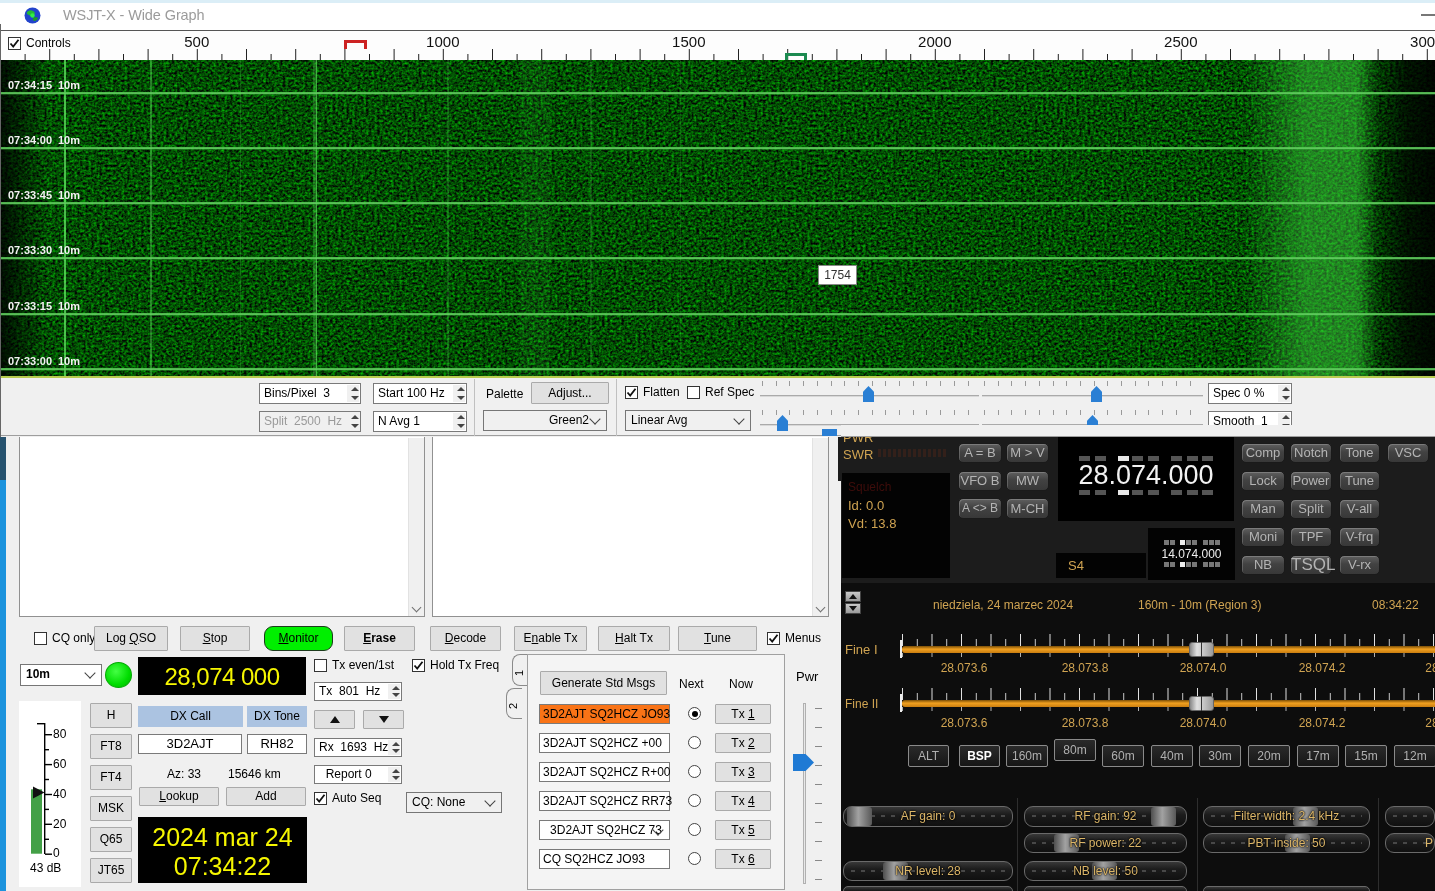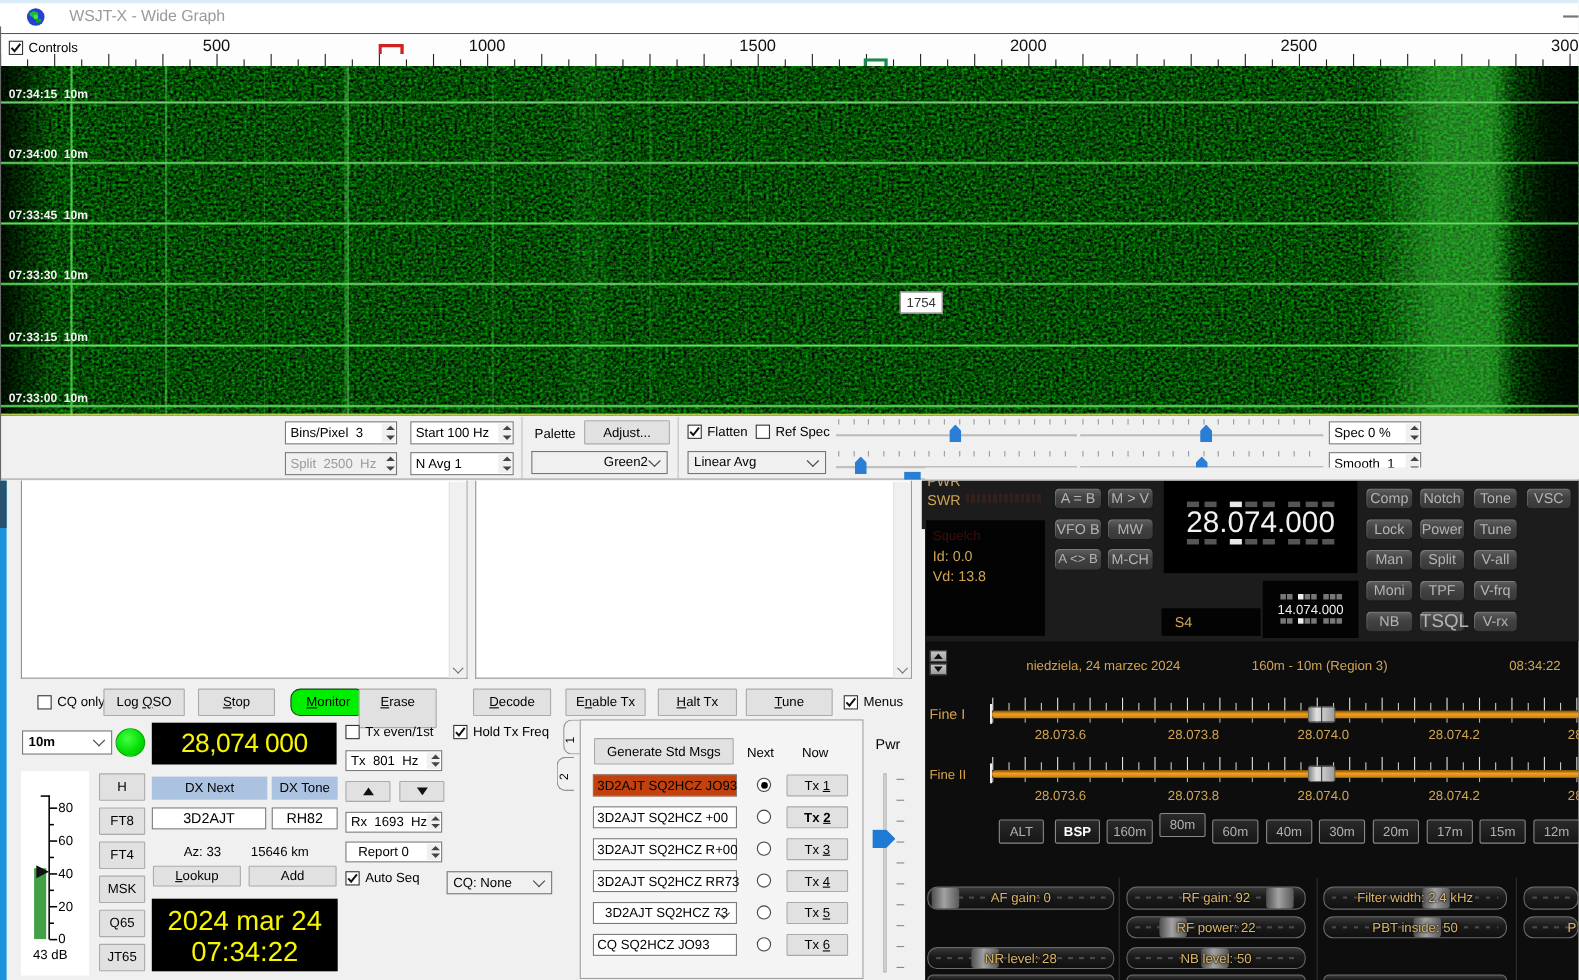--- a/index.html
+++ b/index.html
@@ -310,21 +310,21 @@
 <div style="left:413px;top:604px;border-right:1.6px solid #707070;border-bottom:1.6px solid #707070;width:7px;height:7px;transform:rotate(45deg);"></div>
 <div style="left:432px;top:437px;width:397px;height:180px;background:#fff;border:1px solid #919191;border-top:none;"></div>
 <div style="left:812px;top:438px;width:16px;height:178px;background:#f0f0f0;border-left:1px solid #e2e2e2;"></div>
 <div style="left:817px;top:604px;border-right:1.6px solid #707070;border-bottom:1.6px solid #707070;width:7px;height:7px;transform:rotate(45deg);"></div>
 <div style="left:838px;top:437px;width:3px;height:44px;background:#1c1c1c;"></div>
 <div class="cb" style="left:34px;top:632px;width:13px;height:13px;"></div>
 <div style="left:52px;top:631px;width:60px;height:15px;font-size:12px;color:#000;">CQ only</div>
 <div class="btn" style="left:94px;top:626px;width:74px;height:25px;line-height:23px;">Log <u>Q</u>SO</div>
 <div class="btn" style="left:180px;top:626px;width:70px;height:25px;line-height:23px;"><u>S</u>top</div>
 <div style="left:264px;top:626px;width:69px;height:25px;background:#00ef00;border:1.6px solid #1c3a1c;border-radius:9px;font-size:12px;color:#000;text-align:center;line-height:22px;"><u>M</u>onitor</div>
-<div class="btn" style="left:326px;top:626px;width:71px;height:36px;line-height:23px;"><u>E</u>rase</div>
+<div class="btn" style="left:344px;top:626px;width:71px;height:25px;line-height:23px;font-weight:bold;"><u>E</u>rase</div>
 <div class="btn" style="left:430px;top:626px;width:71px;height:25px;line-height:23px;"><u>D</u>ecode</div>
 <div class="btn" style="left:514px;top:626px;width:73px;height:25px;line-height:23px;">E<u>n</u>able Tx</div>
 <div class="btn" style="left:598px;top:626px;width:72px;height:25px;line-height:23px;"><u>H</u>alt Tx</div>
 <div class="btn" style="left:678px;top:626px;width:79px;height:25px;line-height:23px;"><u>T</u>une</div>
 <div class="cb" style="left:767px;top:632px;width:13px;height:13px;"></div>
 <svg style="position:absolute;left:767px;top:632px" width="13" height="13">
     <path d="M2.5 6.5 L5.2 9.5 L10.5 2.8" stroke="#111" stroke-width="1.8" fill="none"></path>
   </svg>
 <div style="left:785px;top:631px;width:45px;height:15px;font-size:12px;color:#000;">Menus</div>
 <div style="left:20px;top:664px;width:82px;height:22px;background:#fff;border:1px solid #767676;"></div>
@@ -354,21 +354,21 @@
     <rect x="12" y="88.3" width="11" height="64.4" fill="#43a047"></rect>
     <path d="M14 85.5 L25.5 91.5 L14 97.5 Z" fill="#111"></path>
   </svg>
 <div style="left:30px;top:861px;width:45px;height:14px;font-size:12px;color:#000;">43 dB</div>
 <div class="btn" style="left:90px;top:703px;width:42px;height:25px;line-height:23px;">H</div>
 <div class="btn" style="left:90px;top:734px;width:42px;height:25px;line-height:23px;">FT8</div>
 <div class="btn" style="left:90px;top:765px;width:42px;height:25px;line-height:23px;">FT4</div>
 <div class="btn" style="left:90px;top:796px;width:42px;height:25px;line-height:23px;">MSK</div>
 <div class="btn" style="left:90px;top:827px;width:42px;height:25px;line-height:23px;">Q65</div>
 <div class="btn" style="left:90px;top:858px;width:42px;height:25px;line-height:23px;">JT65</div>
-<div style="left:138px;top:706px;width:105px;height:21px;background:#abc3e1;font-size:12px;color:#000;text-align:center;line-height:21px;">DX Next</div>
+<div style="left:138px;top:706px;width:105px;height:21px;background:#abc3e1;font-size:12px;color:#000;text-align:center;line-height:21px;">DX Call</div>
 <div style="left:247px;top:706px;width:60px;height:21px;background:#abc3e1;font-size:12px;color:#000;text-align:center;line-height:21px;">DX Tone</div>
 <div style="left:138px;top:734px;width:104px;height:20px;background:#fff;border:1px solid #7a7a7a;font-size:13px;color:#000;text-align:center;line-height:18px;">3D2AJT</div>
 <div style="left:247px;top:734px;width:60px;height:20px;background:#fff;border:1px solid #7a7a7a;font-size:13px;color:#000;text-align:center;line-height:18px;">RH82</div>
 <div style="left:167px;top:767px;width:50px;height:14px;font-size:12px;color:#000;">Az: 33</div>
 <div style="left:228px;top:767px;width:70px;height:14px;font-size:12px;color:#000;">15646 km</div>
 <div class="btn" style="left:139px;top:787px;width:80px;height:19px;line-height:17px;"><u>L</u>ookup</div>
 <div class="btn" style="left:226px;top:787px;width:80px;height:19px;line-height:17px;">Add</div>
 <div style="left:138px;top:817px;width:169px;height:66px;background:#000;"></div>
 <div style="left:138px;top:823px;width:169px;height:28px;color:#f6f600;font-size:25px;text-align:center;line-height:28px;">2024 mar 24</div>
 <div style="left:138px;top:852px;width:169px;height:28px;color:#f6f600;font-size:25px;text-align:center;line-height:28px;">07:34:22</div>
@@ -407,27 +407,27 @@
 <div style="left:412px;top:795px;width:72px;height:15px;font-size:12px;color:#000;">CQ: None</div>
 <div class="chev" style="left:486px;top:797px;"></div>
 <div style="left:512px;top:654px;width:16px;height:32px;background:#f0f0f0;border:1px solid #8a8a8a;border-right:none;border-radius:8px 0 0 8px;"></div>
 <div style="left:514px;top:663px;width:12px;height:14px;font-size:11px;color:#000;transform:rotate(-90deg);">1</div>
 <div style="left:506px;top:688px;width:16px;height:31px;background:#f0f0f0;border:1px solid #8a8a8a;border-right:none;border-radius:8px 0 0 8px;"></div>
 <div style="left:508px;top:696px;width:12px;height:14px;font-size:11px;color:#000;transform:rotate(-90deg);">2</div>
 <div style="left:527px;top:654px;width:258px;height:236px;background:#f4f4f4;border:1px solid #a0a0a0;"></div>
 <div class="btn" style="left:540px;top:671px;width:127px;height:24px;line-height:22px;">Generate Std Msgs</div>
 <div style="left:679px;top:677px;width:36px;height:14px;font-size:12px;color:#000;">Next</div>
 <div style="left:729px;top:677px;width:34px;height:14px;font-size:12px;color:#000;">Now</div>
-<div style="left:539px;top:704px;width:131px;height:20px;background:#c2410c;border:1px solid #7a7a7a;font-size:12px;color:#000;line-height:18px;padding-left:3px;">3D2AJT SQ2HCZ JO93</div>
+<div style="left:539px;top:704px;width:131px;height:20px;background:#f97316;border:1px solid #7a7a7a;font-size:12px;color:#000;line-height:18px;padding-left:3px;">3D2AJT SQ2HCZ JO93</div>
 <div style="left:688px;top:707px;width:13px;height:13px;background:#fff;border:1px solid #444;border-radius:50%;"></div>
 <div style="left:692px;top:711px;width:6px;height:6px;background:#000;border-radius:50%;"></div>
 <div class="btn" style="left:715px;top:704px;width:56px;height:20px;line-height:18px;">Tx <u>1</u></div>
 <div style="left:539px;top:733px;width:131px;height:20px;background:#fff;border:1px solid #7a7a7a;font-size:12px;color:#000;line-height:18px;padding-left:3px;">3D2AJT SQ2HCZ +00</div>
 <div style="left:688px;top:736px;width:13px;height:13px;background:#fff;border:1px solid #444;border-radius:50%;"></div>
-<div class="btn" style="left:715px;top:733px;width:56px;height:20px;line-height:18px;font-weight:bold;">Tx <u>2</u></div>
+<div class="btn" style="left:715px;top:733px;width:56px;height:20px;line-height:18px;">Tx <u>2</u></div>
 <div style="left:539px;top:762px;width:131px;height:20px;background:#fff;border:1px solid #7a7a7a;font-size:12px;color:#000;line-height:18px;padding-left:3px;">3D2AJT SQ2HCZ R+00</div>
 <div style="left:688px;top:765px;width:13px;height:13px;background:#fff;border:1px solid #444;border-radius:50%;"></div>
 <div class="btn" style="left:715px;top:762px;width:56px;height:20px;line-height:18px;">Tx <u>3</u></div>
 <div style="left:539px;top:791px;width:131px;height:20px;background:#fff;border:1px solid #7a7a7a;font-size:12px;color:#000;line-height:18px;padding-left:3px;">3D2AJT SQ2HCZ RR73</div>
 <div style="left:688px;top:794px;width:13px;height:13px;background:#fff;border:1px solid #444;border-radius:50%;"></div>
 <div class="btn" style="left:715px;top:791px;width:56px;height:20px;line-height:18px;">Tx <u>4</u></div>
 <div style="left:539px;top:820px;width:131px;height:20px;background:#fff;border:1px solid #7a7a7a;font-size:12px;color:#000;line-height:18px;padding-left:3px;text-align:center;">3D2AJT SQ2HCZ 73</div>
 <div class="chev" style="left:654px;top:826px;"></div>
 <div style="left:688px;top:823px;width:13px;height:13px;background:#fff;border:1px solid #444;border-radius:50%;"></div>
 <div class="btn" style="left:715px;top:820px;width:56px;height:20px;line-height:18px;">Tx <u>5</u></div>

